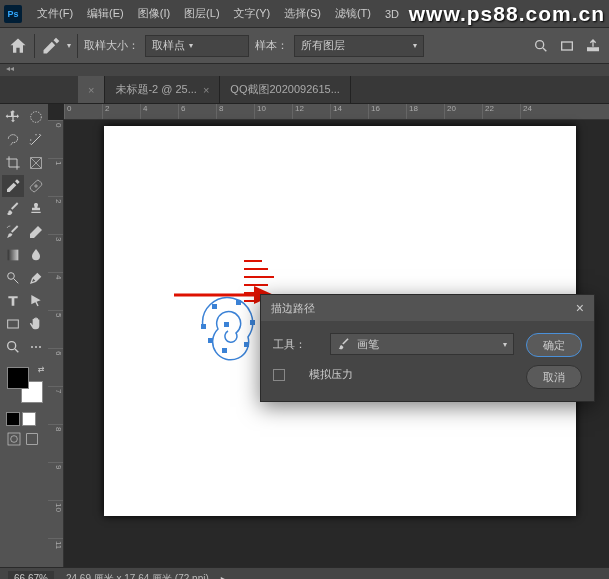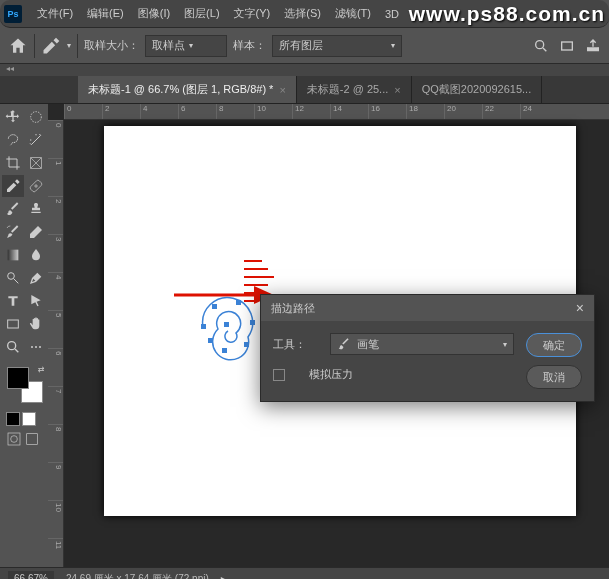--- a/index.html
+++ b/index.html
@@ -1,26 +1,26 @@
 <!DOCTYPE html>
 <html><head>
 <meta charset="utf-8">
 <style>
 * { margin: 0; padding: 0; box-sizing: border-box; font-family: "Microsoft YaHei", Arial, sans-serif; }
 body { background: #535353; width: 609px; height: 579px; overflow: hidden; color: #ccc; font-size: 11px; user-select: none; }
-.menubar { background: #454545; height: 28px; display: flex; align-items: center; padding: 0 4px; border-bottom: 1px solid #2a2a2a; border-radius: 10px; }
+.menubar { background: #454545; height: 28px; display: flex; align-items: center; padding: 0 4px; border-bottom: 1px solid #2a2a2a; }
 .ps-logo { width: 18px; height: 18px; background: #001e36; color: #31a8ff; display: flex; align-items: center; justify-content: center; font-weight: bold; font-size: 9px; border-radius: 2px; margin-right: 8px; }
 .menu-item { padding: 3px 7px; cursor: default; }
 .watermark { position: absolute; right: 4px; top: 2px; font-size: 21px; font-weight: bold; color: #fff; text-shadow: 1px 1px 2px #000; letter-spacing: 1px; }
 .optionbar { background: #535353; height: 36px; display: flex; align-items: center; padding: 0 8px; border-bottom: 1px solid #2a2a2a; gap: 6px; }
 .opt-home { width: 20px; height: 20px; }
 .opt-eyedrop { width: 20px; height: 20px; }
 .opt-label { font-size: 11px; }
 .opt-select { background: #454545; border: 1px solid #333; color: #ccc; height: 22px; padding: 0 6px; font-size: 11px; display: flex; align-items: center; gap: 4px; }
-.opt-select.wide { width: 82px; }
+.opt-select.wide { width: 104px; }
 .opt-select.wider { width: 130px; justify-content: space-between; }
 .opt-right { margin-left: auto; display: flex; gap: 10px; align-items: center; }
 .opt-icon { width: 16px; height: 16px; }
 .collapse-arrows { height: 12px; background: #454545; font-size: 8px; padding-left: 6px; color: #999; }
 .tabbar { background: #383838; height: 28px; display: flex; align-items: stretch; border-bottom: 1px solid #222; padding-left: 78px; }
 .tab { padding: 0 10px; display: flex; align-items: center; gap: 6px; font-size: 11px; color: #aaa; border-right: 1px solid #222; }
 .tab.active { background: #535353; color: #eee; }
 .tab-close { font-size: 11px; color: #888; }
 .main { position: relative; display: flex; height: 463px; }
 .toolbar { width: 48px; background: #535353; display: grid; grid-template-columns: 1fr 1fr; gap: 1px; padding: 2px; align-content: start; }
@@ -109,21 +109,20 @@
         <path fill="#ccc" d="M12 3v10m0-10l-4 4m4-4l4 4M4 14v5h16v-5"></path>
         <path stroke="#ccc" stroke-width="2" fill="none" d="M12 3v10m-4-6l4-4 4 4M4 14v5h16v-5"></path>
       </svg>
   </div>
 </div>
 
 <div class="collapse-arrows">◂◂</div>
 
 <div class="tabbar">
   <div class="tab active">
-    <span>未标题-1 @ 66.7% (图层 1, RGB/8#) *</span>
     <span class="tab-close">×</span>
   </div>
   <div class="tab">
     <span>未标题-2 @ 25...</span>
     <span class="tab-close">×</span>
   </div>
   <div class="tab">
     <span>QQ截图2020092615...</span>
   </div>
 </div>

